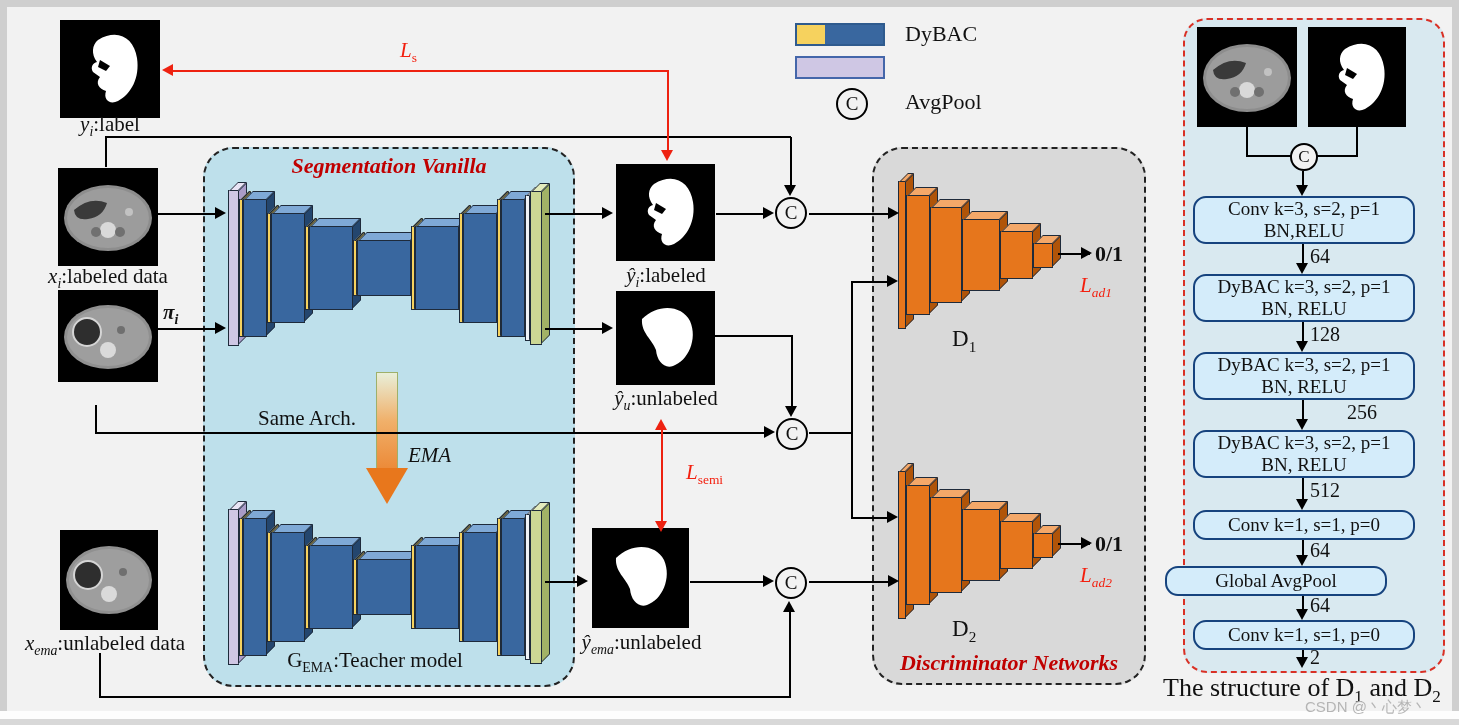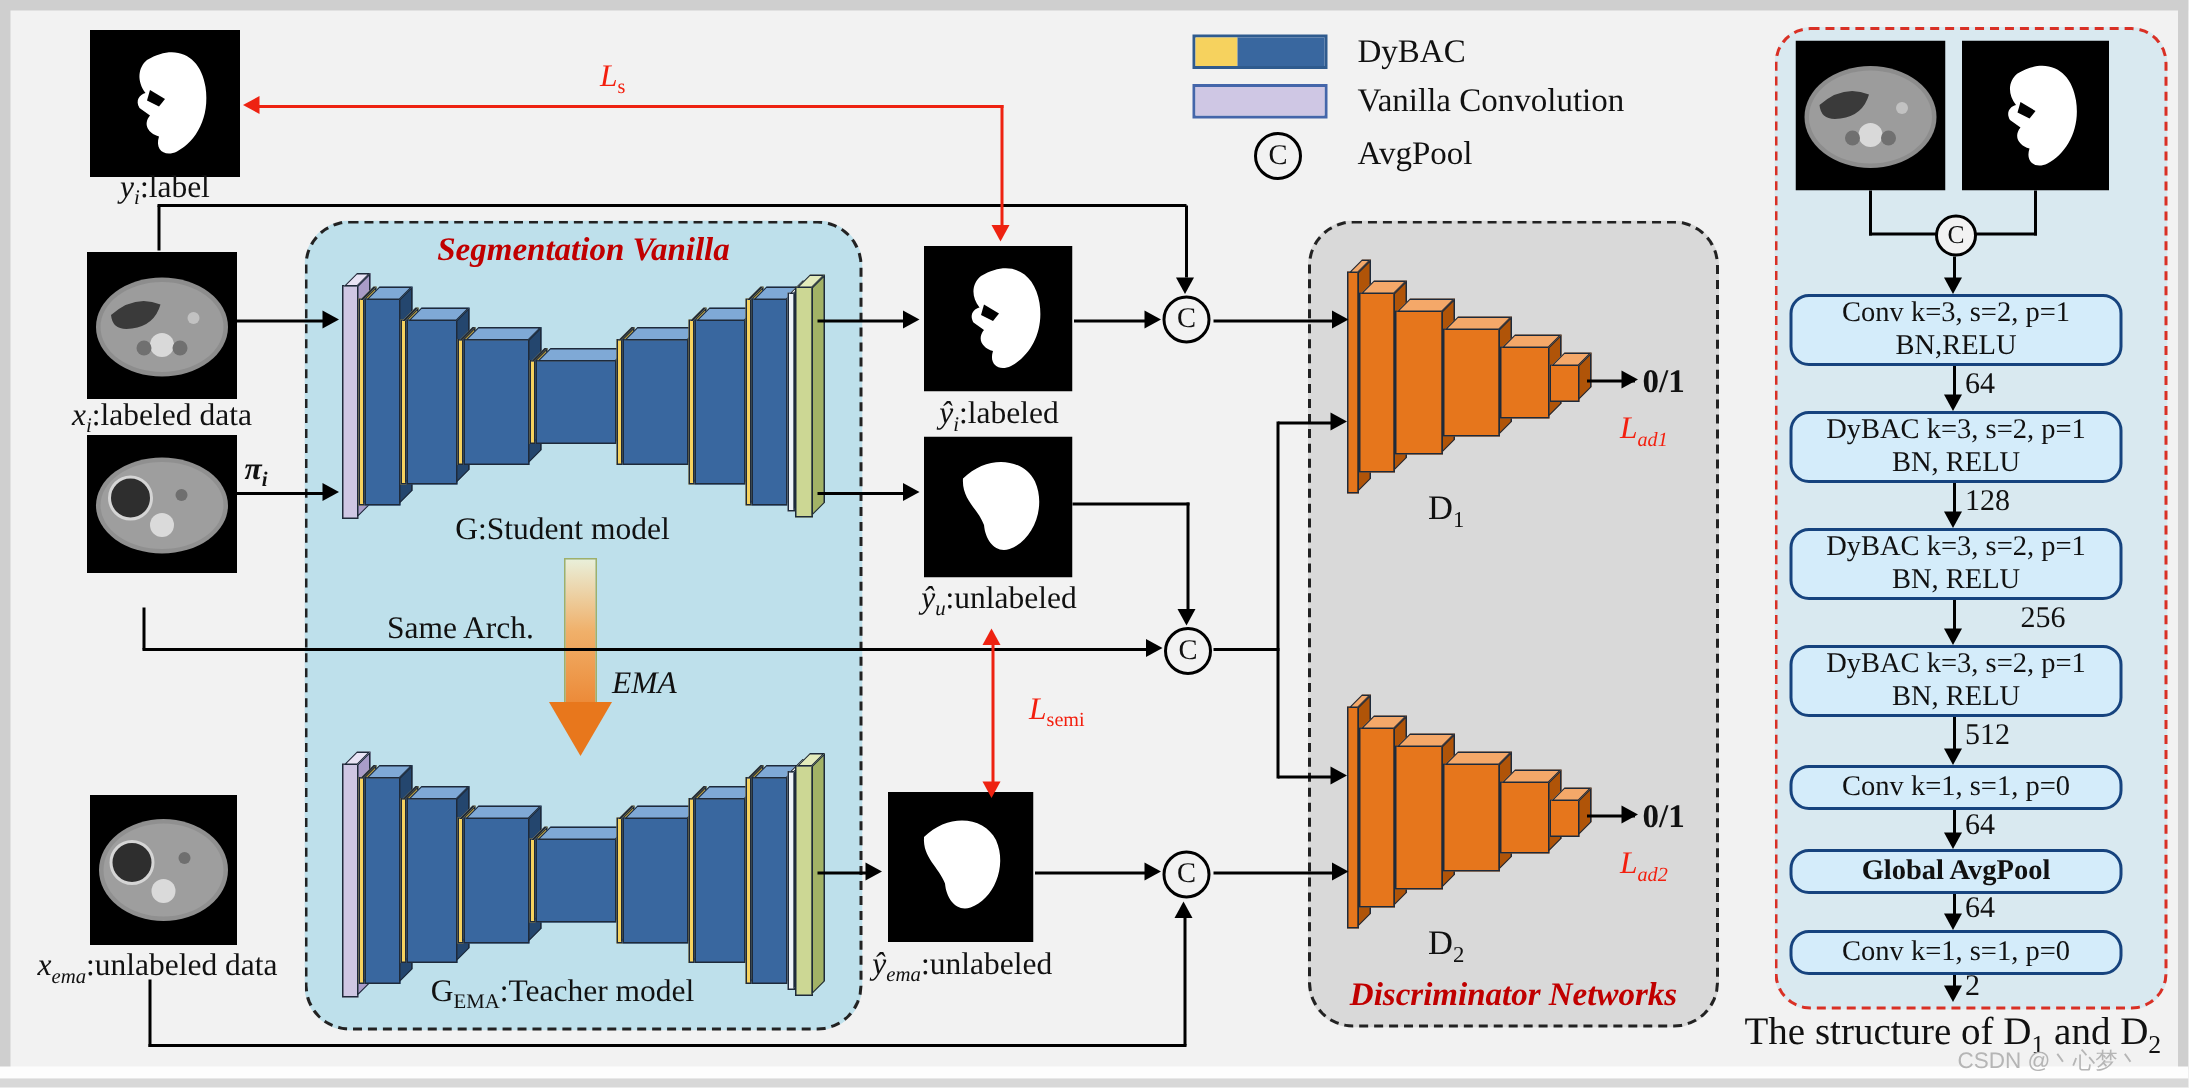--- a/index.html
+++ b/index.html
@@ -82,21 +82,20 @@
   <div id="structbox" class="panel" style="left:1183px;top:18px;width:262px;height:655px;"></div>
 
   <div class="sw" style="left:795px;top:23px;width:90px;height:23px;">
     <div style="width:33%;background:#f6d25e;"></div>
     <div style="width:67%;background:#39679f;"></div>
   </div>
   <div class="lbl" style="left:905px;top:21px;font-size:22px;">DyBAC</div>
   <div class="sw" style="left:795px;top:56px;width:90px;height:23px;border-color:#4466aa;">
     <div style="width:100%;background:#cfc7e4;"></div>
   </div>
-  <div class="lbl" style="left:905px;top:54px;font-size:22px;">Vanilla Convolution</div>
   <div class="cc" style="left:836px;top:88px;">
       <span>C</span>
     </div>
   <div class="lbl" style="left:905px;top:89px;font-size:22px;">AvgPool</div>
 
   <svg class="med" style="left:60px;top:20px;" width="100" height="98" viewBox="0 0 100 98">
     <rect width="100" height="98" fill="#000"></rect>
     <path fill="#fff" d="M38,20 C58,8 74,18 77,38 C80,58 71,74 58,81 C50,85 43,80 46,71 C39,69 35,63 40,57 L33,52 C30,47 33,43 37,42 C31,34 32,25 38,20 Z"></path>
     <path fill="#000" d="M40,40 l10,6 -4,5 -8,-4 z"></path>
   </svg>
@@ -182,21 +181,20 @@
     <div class="b3 blue" style="width:54px;height:56px;"></div>
     <div class="b3 yel" style="width:4px;height:84px;"></div>
     <div class="b3 blue" style="width:44px;height:84px;"></div>
     <div class="b3 yel" style="width:4px;height:110px;"></div>
     <div class="b3 blue" style="width:34px;height:110px;"></div>
     <div class="b3 yel" style="width:4px;height:138px;"></div>
     <div class="b3 blue" style="width:24px;height:138px;"></div>
     <div class="b3 wht" style="width:5px;height:146px;"></div>
     <div class="b3 grn" style="width:12px;height:154px;"></div>
   </div>
-  <div class="lbl ctr" style="left:225px;top:340px;width:300px;">G:Student model</div>
 
   <div class="row3d" style="left:228px;top:497px;width:330px;height:180px;">
     <div class="b3 lav" style="width:11px;height:156px;"></div>
     <div class="b3 yel" style="width:4px;height:138px;"></div>
     <div class="b3 blue" style="width:24px;height:138px;"></div>
     <div class="b3 yel" style="width:4px;height:110px;"></div>
     <div class="b3 blue" style="width:34px;height:110px;"></div>
     <div class="b3 yel" style="width:4px;height:84px;"></div>
     <div class="b3 blue" style="width:44px;height:84px;"></div>
     <div class="b3 yel" style="width:4px;height:56px;"></div>
@@ -392,21 +390,21 @@
   <div class="aD" style="left:1296px;top:499px;"></div>
   <div class="flowlbl" style="left:1310px;top:479px;">512</div>
 
   <div class="lbox" style="left:1193px;top:510px;width:222px;height:30px;">
     <span>Conv k=1, s=1, p=0</span>
   </div>
   <div class="vl" style="left:1302px;top:540px;height:16px;"></div>
   <div class="aD" style="left:1296px;top:555px;"></div>
   <div class="flowlbl" style="left:1310px;top:539px;">64</div>
 
-  <div class="lbox" style="left:1193px;top:566px;width:222px;height:30px;font-weight:bold;">
+  <div class="lbox" style="left:1165px;top:566px;width:222px;height:30px;">
     <span>Global AvgPool</span>
   </div>
   <div class="vl" style="left:1302px;top:596px;height:14px;"></div>
   <div class="aD" style="left:1296px;top:609px;"></div>
   <div class="flowlbl" style="left:1310px;top:594px;">64</div>
 
   <div class="lbox" style="left:1193px;top:620px;width:222px;height:30px;">
     <span>Conv k=1, s=1, p=0</span>
   </div>
   <div class="vl" style="left:1302px;top:650px;height:8px;"></div>

